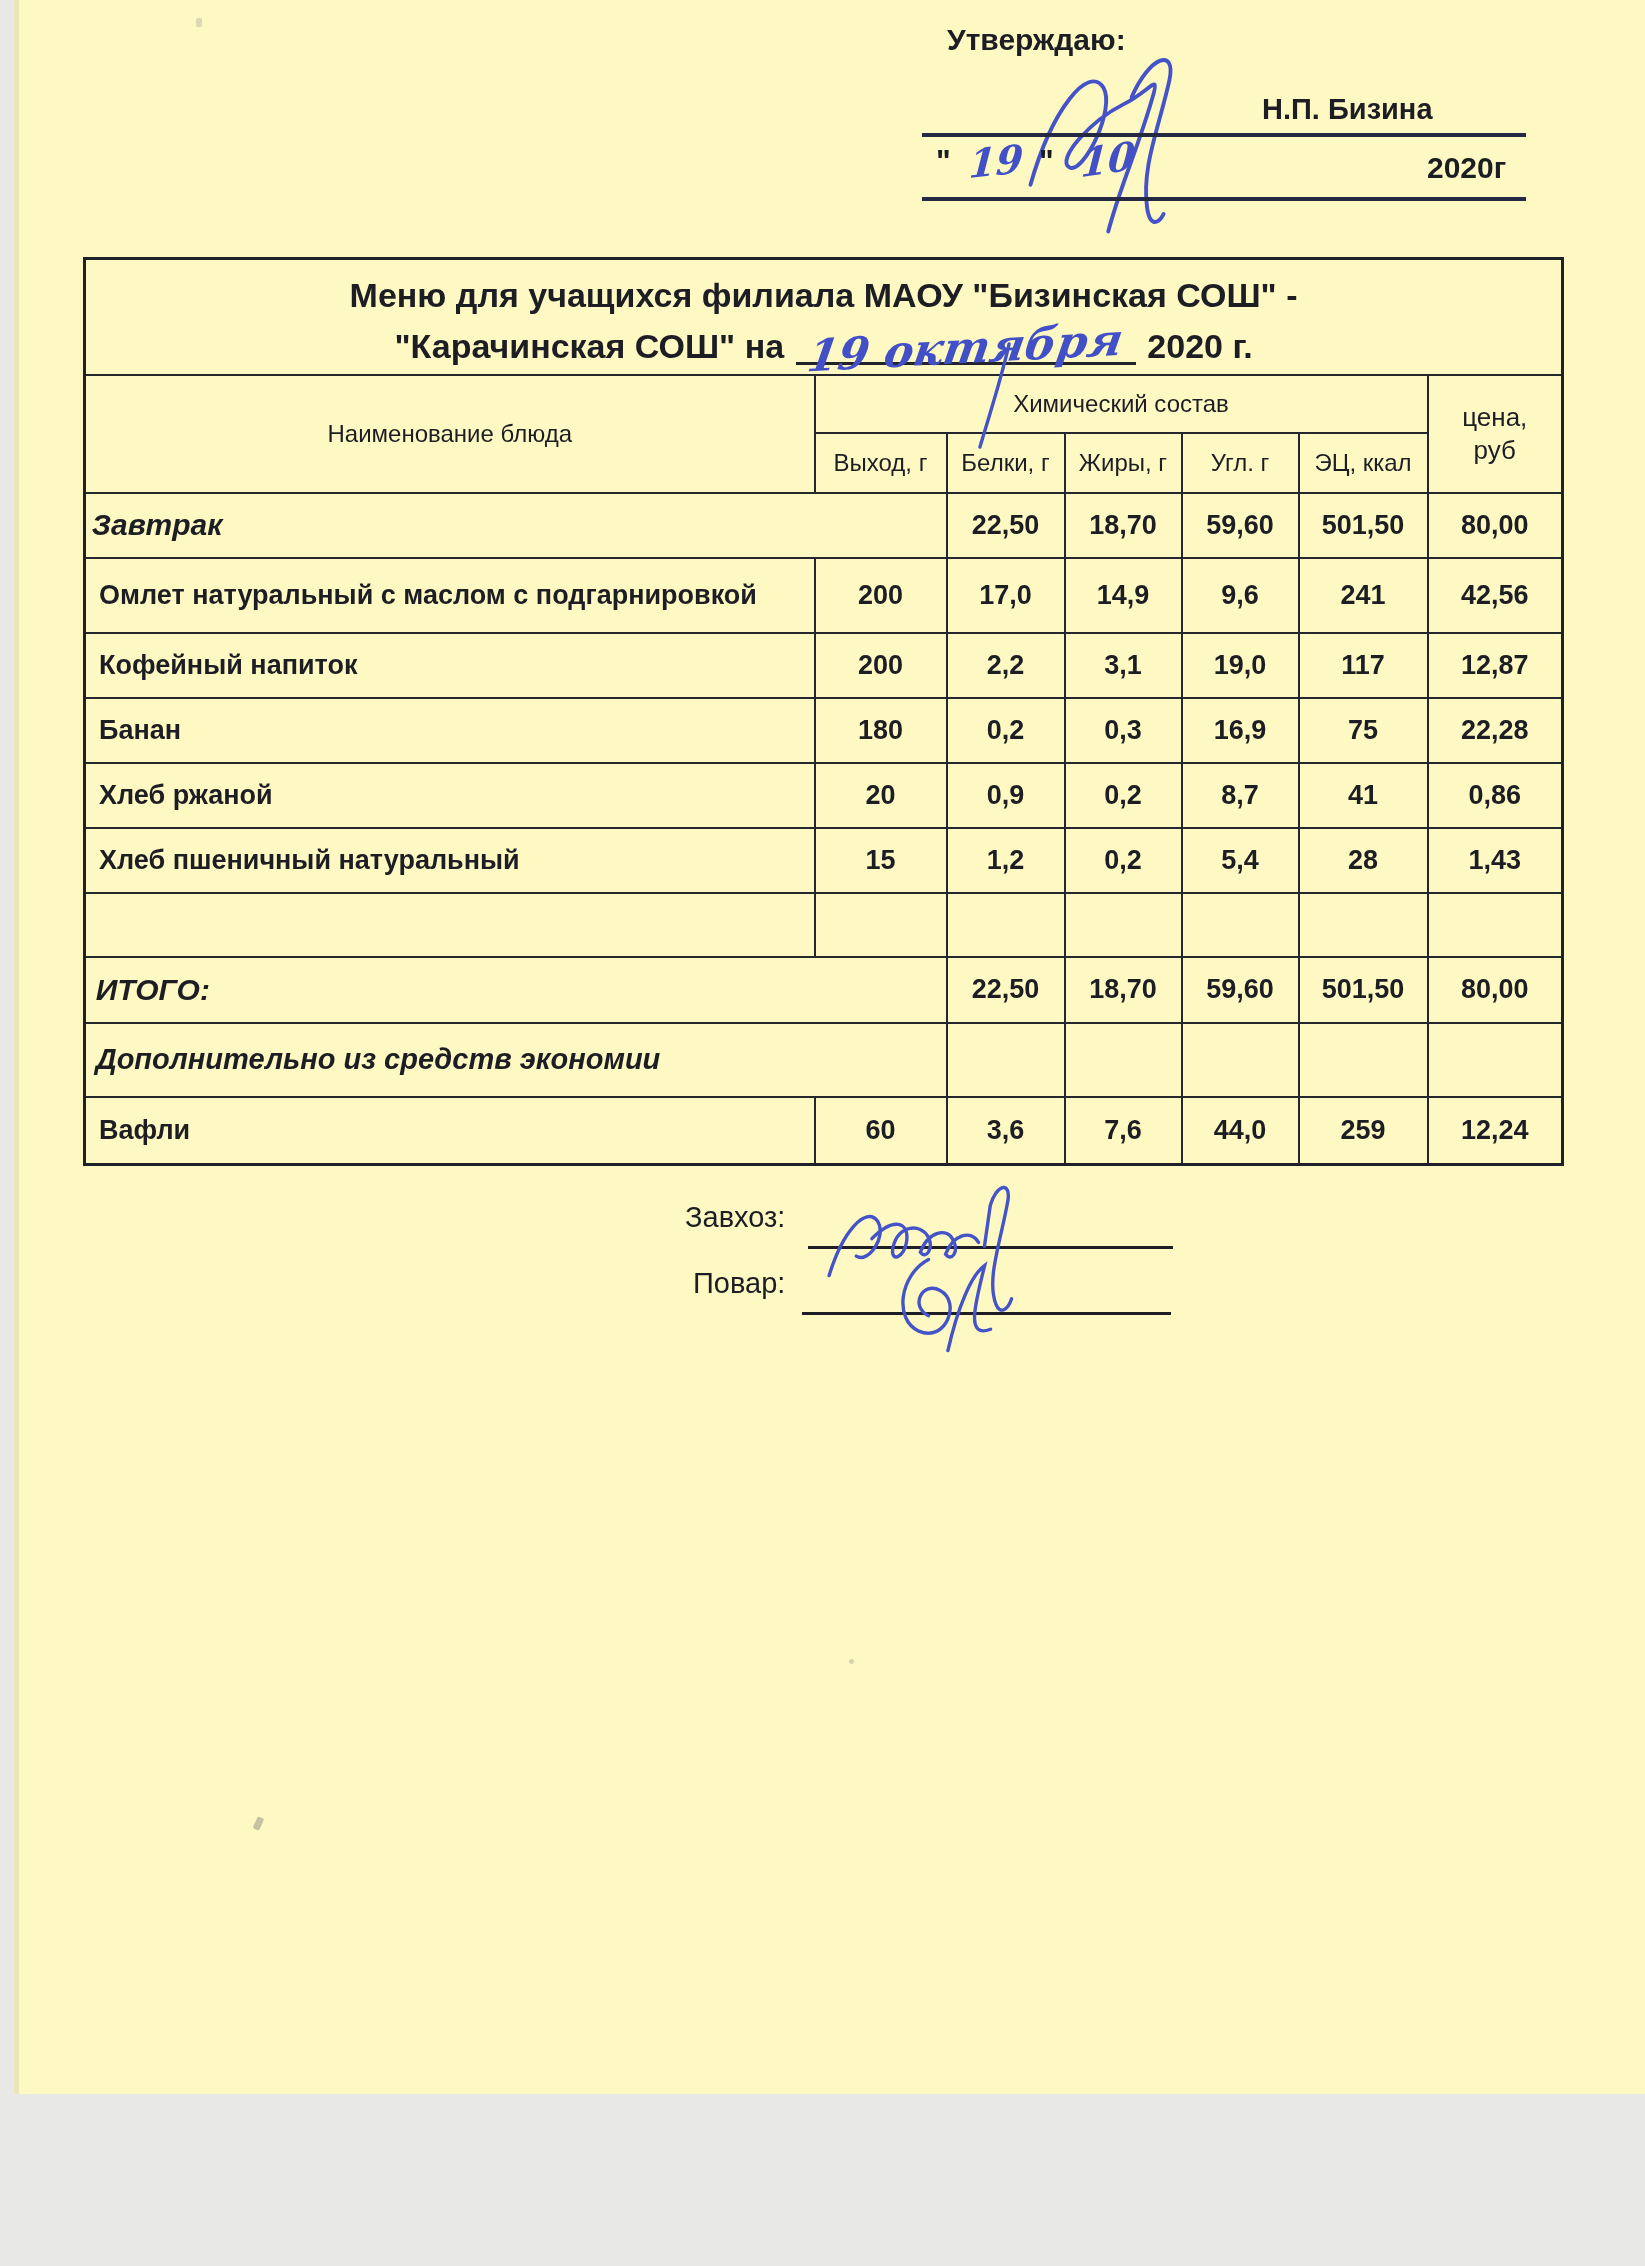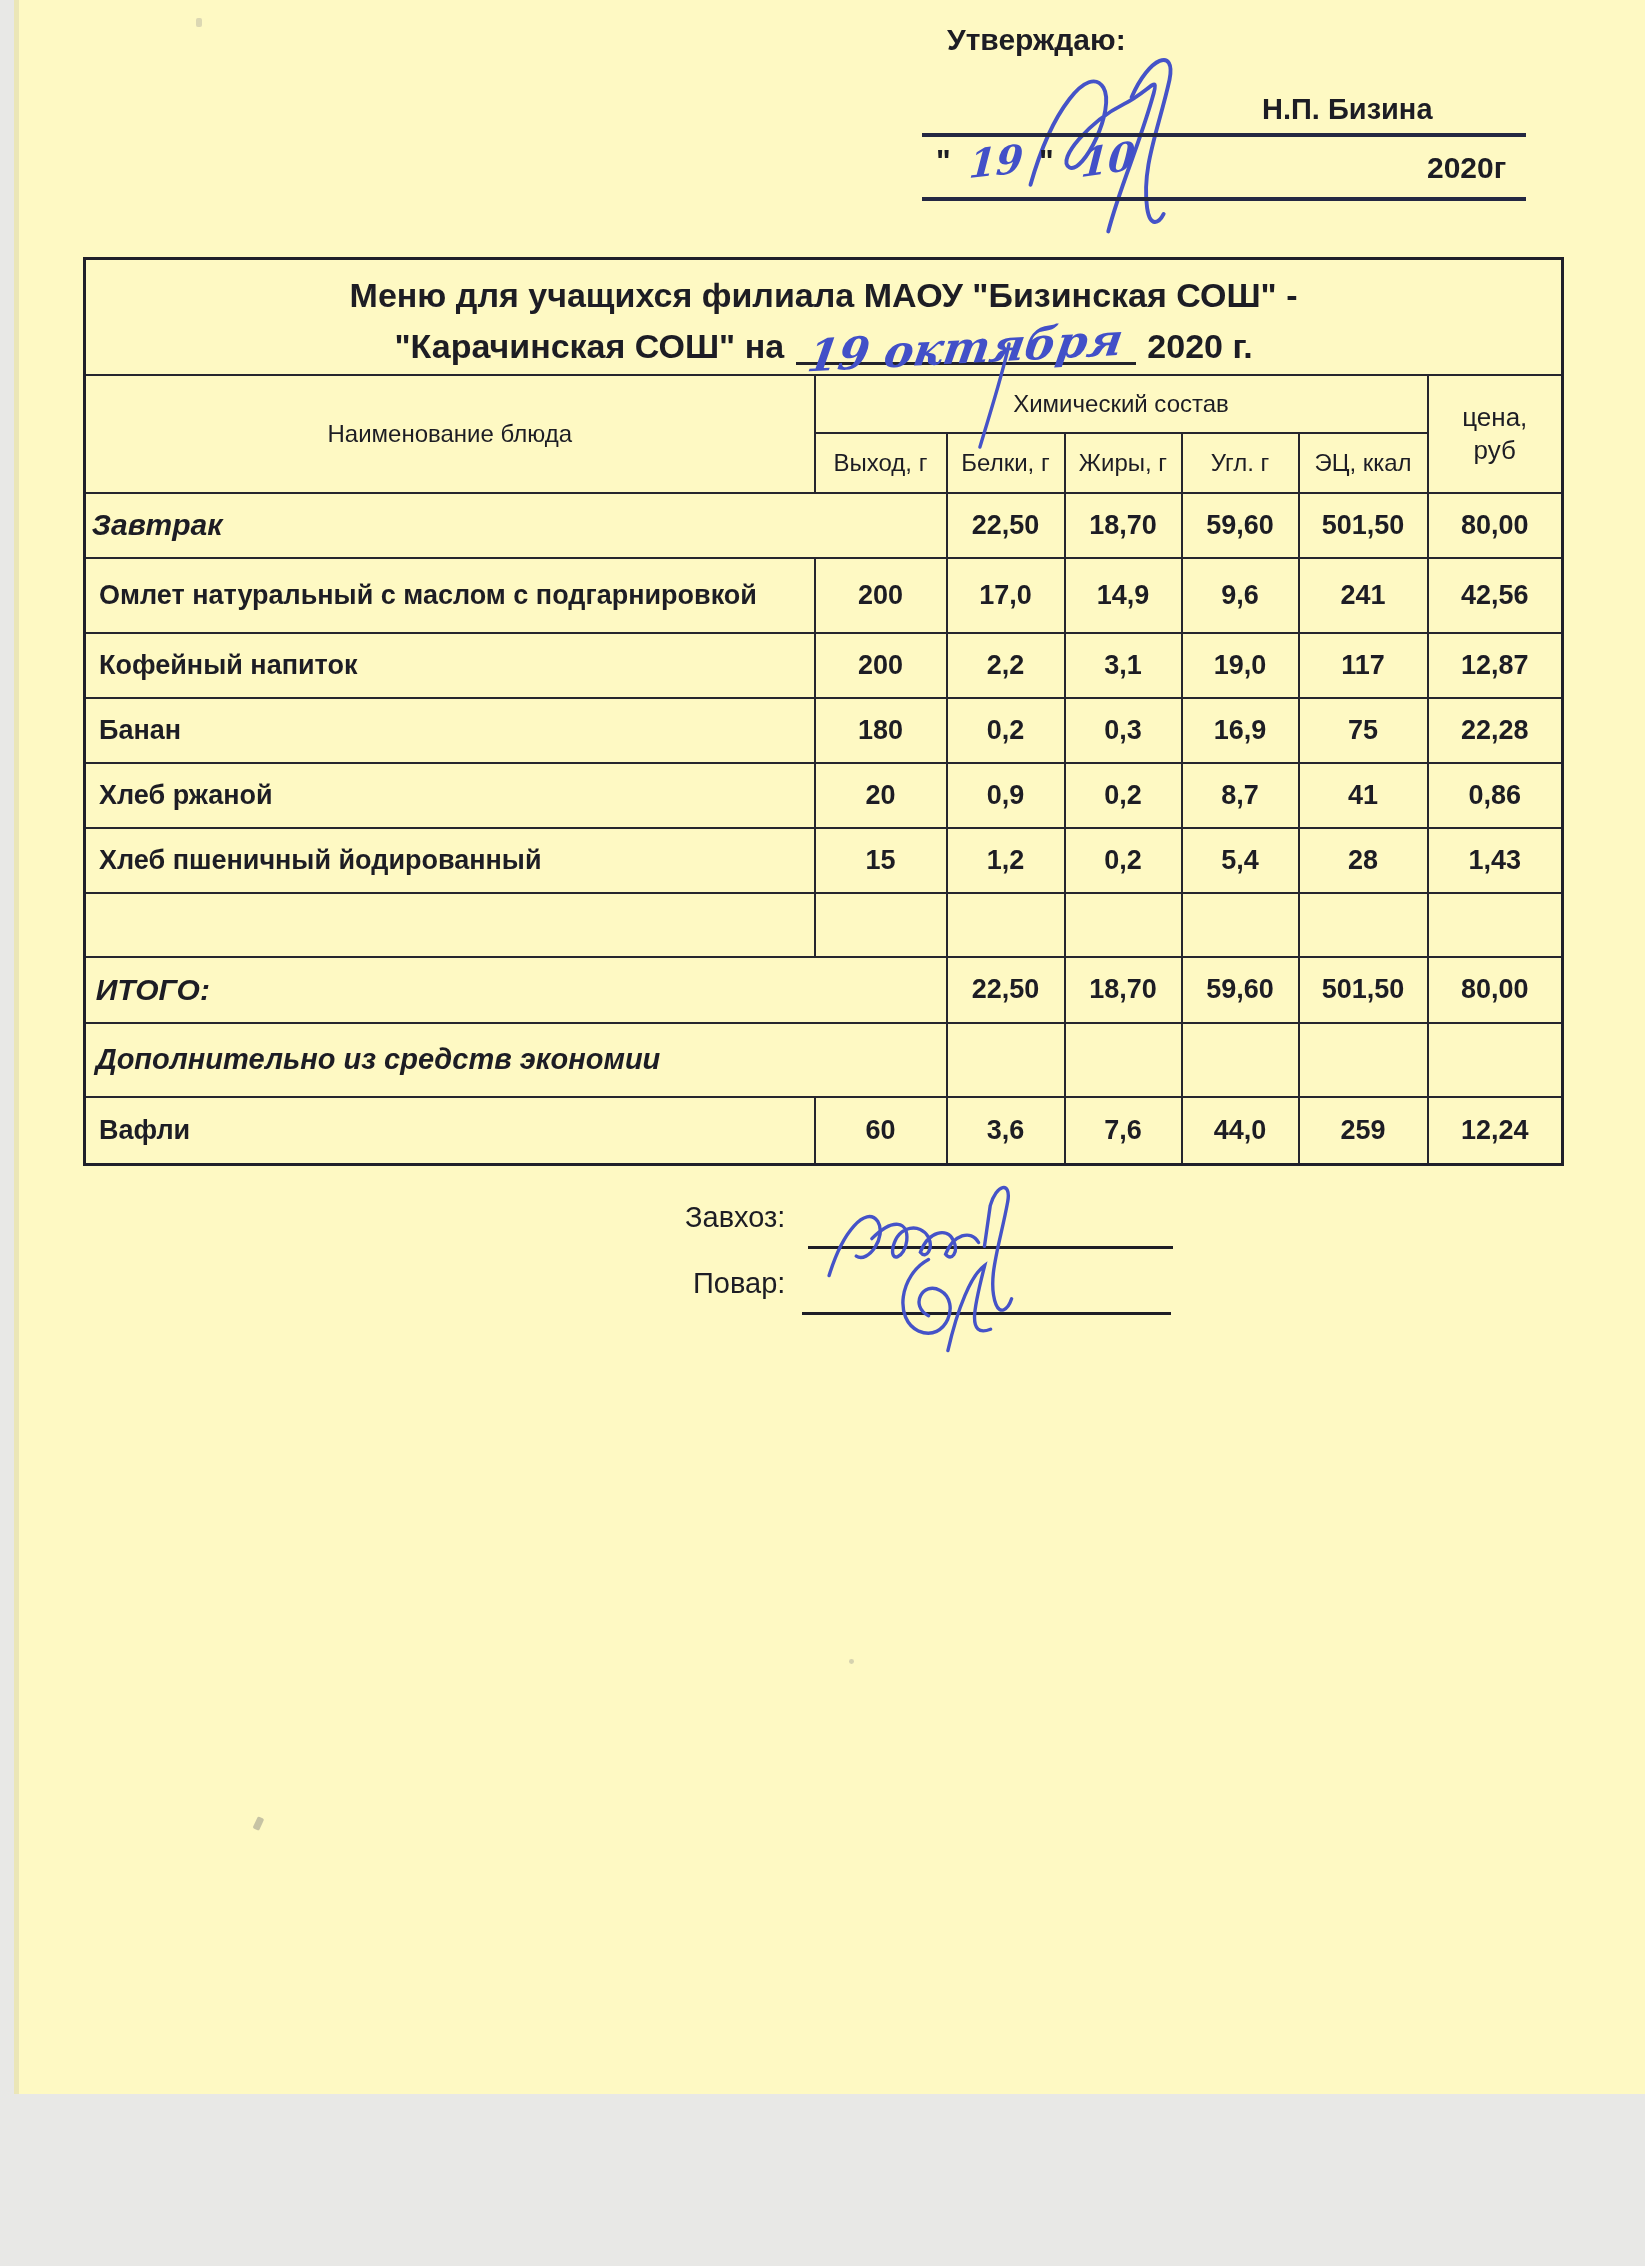--- a/index.html
+++ b/index.html
@@ -172,21 +172,21 @@
         <td class="dish">Хлеб ржаной</td>
         <td class="num">20</td>
         <td class="num">0,9</td>
         <td class="num">0,2</td>
         <td class="num">8,7</td>
         <td class="num">41</td>
         <td class="num">0,86</td>
       </tr>
 
       <tr class="r-data">
-        <td class="dish">Хлеб пшеничный йодированный</td>
+        <td class="dish">Хлеб пшеничный натуральный</td>
         <td class="num">15</td>
         <td class="num">1,2</td>
         <td class="num">0,2</td>
         <td class="num">5,4</td>
         <td class="num">28</td>
         <td class="num">1,43</td>
       </tr>
 
       <tr class="r-empty">
         <td></td>

